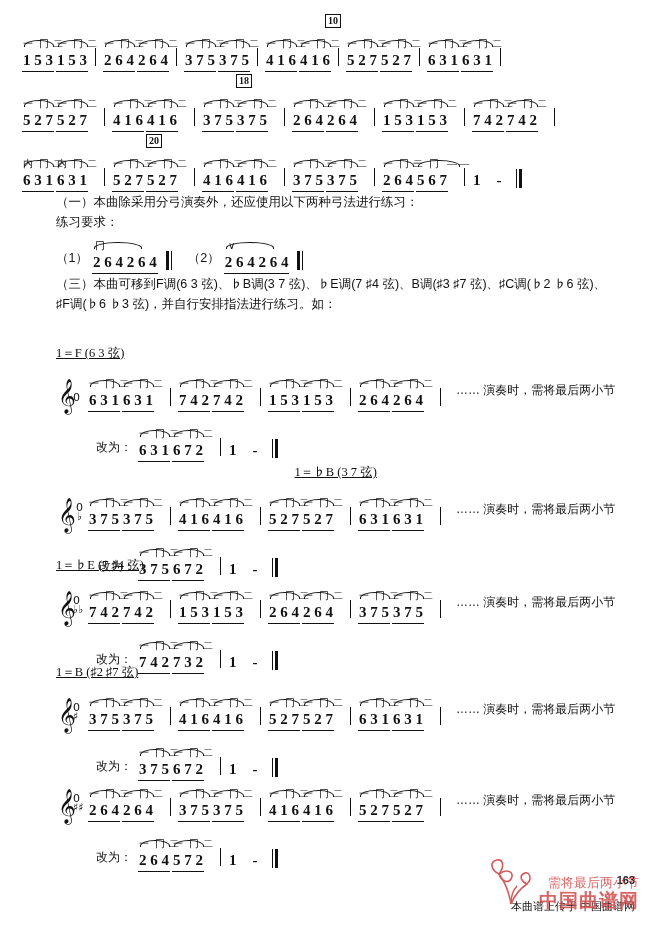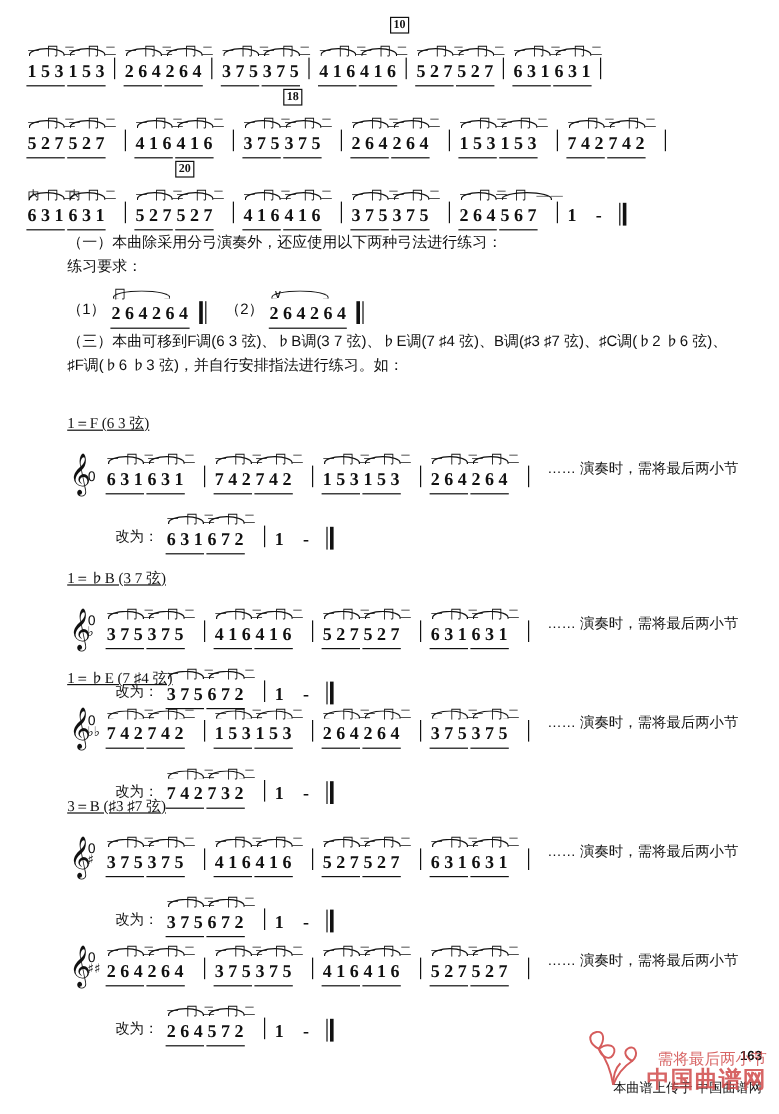--- a/index.html
+++ b/index.html
@@ -738,21 +738,21 @@
       <div class="grp">
         <span class="note">-</span>
       </div>
       <span class="endbar">
           <i></i>
           <i class="thick"></i>
         </span>
     </div>
   </div>
 
-  <div style="position:absolute;left:56px;top:474px;">
+  <div style="position:absolute;left:56px;top:464px;text-align:center;">
     <div class="keyline">1＝♭B (3 7 弦)</div>
     <div class="staffline" style="height:34px;margin-top:12px;">
       <div class="clefbox">
         <span class="gclef">𝄞</span>
         <span class="keysig">0 ♭</span>
       </div>
       <div class="grp" style="margin-right:2px;">
         <div class="marks">
             <span class="mk" style="left:6px;">一</span>
             <span class="mk" style="left:22px;">冂</span>
@@ -997,21 +997,21 @@
         <span class="note">-</span>
       </div>
       <span class="endbar">
           <i></i>
           <i class="thick"></i>
         </span>
     </div>
   </div>
 
   <div style="position:absolute;left:56px;top:664px;">
-    <div class="keyline">3＝B (♯3 ♯7 弦)</div>
+    <div class="keyline">1＝B (♯2 ♯7 弦)</div>
     <div class="staffline" style="height:34px;margin-top:12px;">
       <div class="clefbox">
         <span class="gclef">𝄞</span>
         <span class="keysig">0 ♯</span>
       </div>
       <div class="grp" style="margin-right:2px;">
         <div class="marks">
             <span class="mk" style="left:6px;">一</span>
             <span class="mk" style="left:22px;">冂</span>
             <span class="mk" style="left:36px;">二</span>

